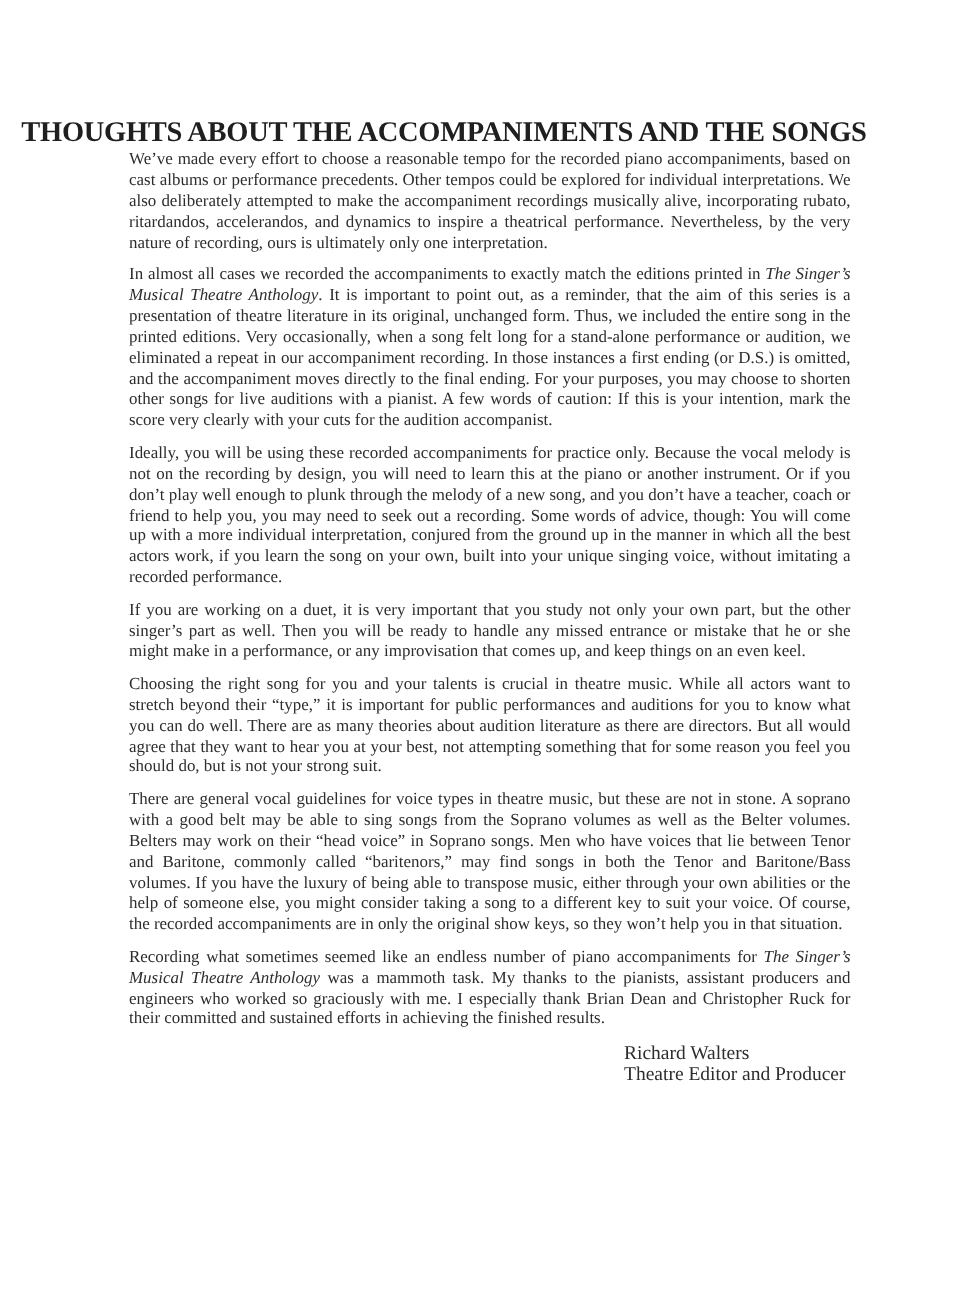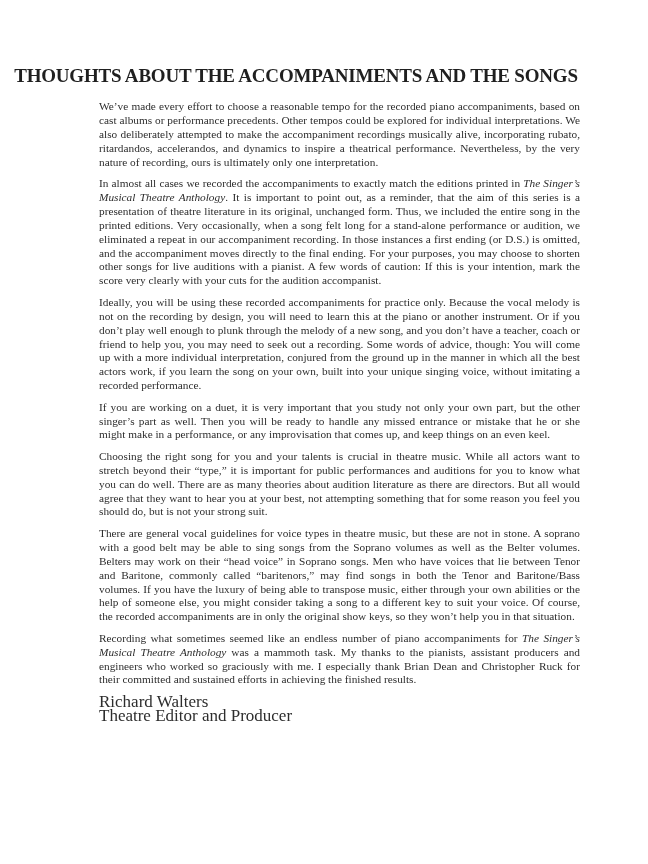--- a/index.html
+++ b/index.html
@@ -11,49 +11,50 @@
     position: relative;
     width: 648px;
     height: 864px;
     background: #ffffff;
     font-family: "Liberation Serif", serif;
     color: #2d2d2d;
     overflow: hidden;
   }
   .title {
     position: absolute;
-    top: 65px;
+    top: 78px;
     left: 0;
     width: 592px;
     text-align: center;
     font-size: 19px;
     font-weight: bold;
     letter-spacing: -0.2px;
     color: #1f1f1f;
     margin: 0;
   }
   .body-col {
     position: absolute;
     top: 100px;
-    left: 99px;
+    left: 86px;
     width: 481px;
   }
   .body-col p {
     margin: 0 0 7.5px 0;
     font-size: 11.3px;
     line-height: 13.9px;
     text-align: justify;
     color: #2d2d2d;
   }
   .body-col p i {
     font-style: italic;
   }
   .signature {
+    margin-left: 330px;
     margin-top: 6px;
-    font-size: 17px;
+    font-size: 13px;
     line-height: 14.6px;
     color: #2d2d2d;
   }
 </style>
 </head>
 <body>
 
 <div class="page">
   <h1 class="title">THOUGHTS ABOUT THE ACCOMPANIMENTS AND THE SONGS</h1>
   <div class="body-col">

